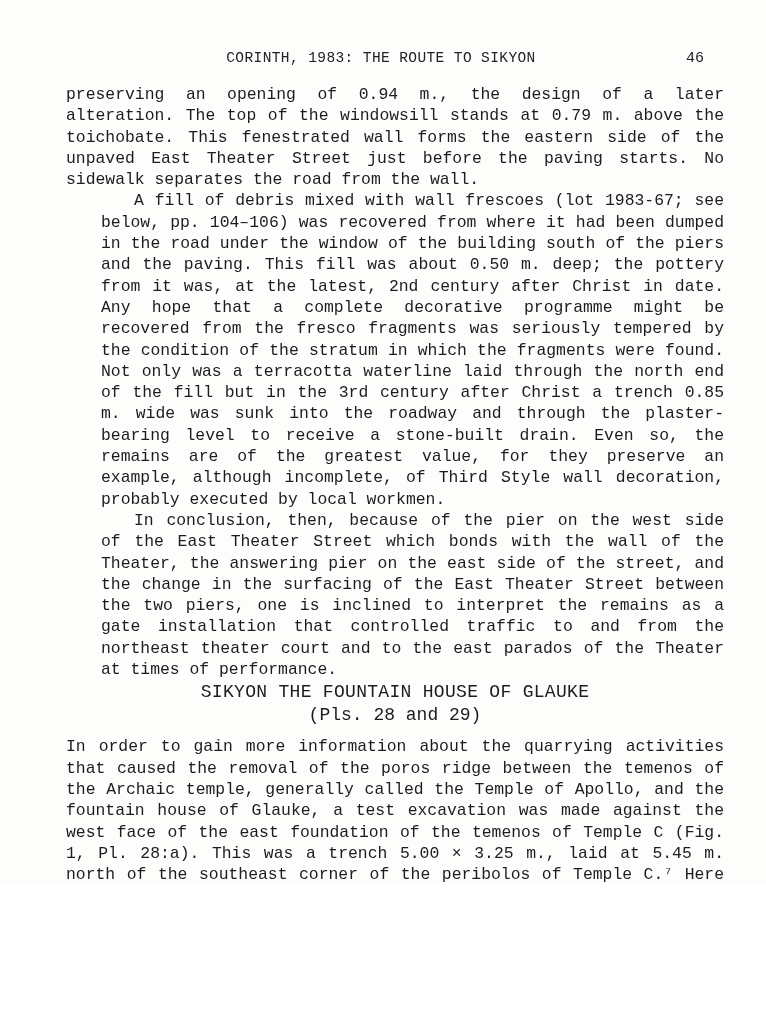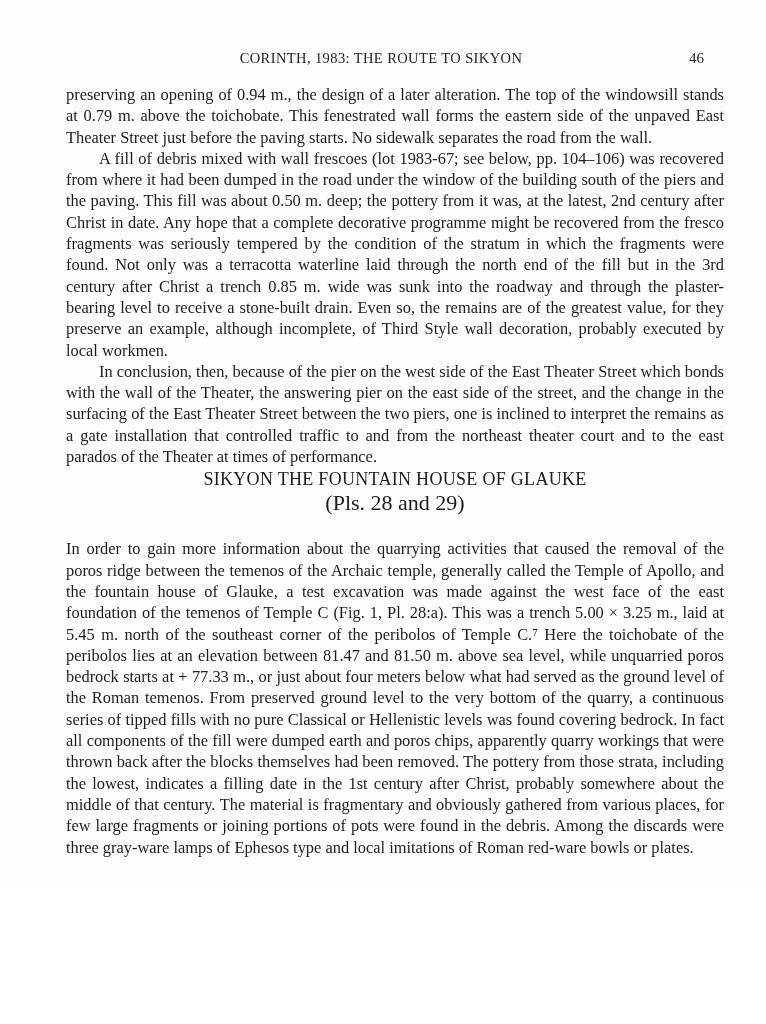--- a/index.html
+++ b/index.html
@@ -2,21 +2,21 @@
 <html><head>
 <meta charset="utf-8">
 <style>
   html, body { margin: 0; padding: 0; }
   .page {
     position: relative;
     width: 766px;
     height: 884px;
     background: #fdfdfc;
     color: #1c1c1c;
-    font-family: Liberation Serif, serif;
+    font-family: Liberation Mono, monospace;
     overflow: hidden;
   }
   .running-head {
     position: absolute;
     top: 50px;
     left: 52px;
     width: 658px;
     height: 20px;
   }
   .running-head .head-title {
@@ -36,37 +36,37 @@
   .content {
     position: absolute;
     top: 84px;
     left: 66px;
     width: 658px;
     font-size: 16.4px;
     line-height: 21.3px;
     text-align: justify;
   }
   .content p { margin: 0; }
-  .content p.indent { text-indent: 33px; }
+  .content p.indent { text-indent: 33px; margin-left: 35px; }
   .section-head {
     margin-top: 11px;
     text-align: center;
     text-indent: 0;
   }
   .section-heading {
     font-size: 18px;
     letter-spacing: 0.3px;
     display: block;
     line-height: 24px;
   }
   .section-plates {
     display: block;
-    font-size: 22px;
+    font-size: 18px;
     line-height: 23px;
-    margin-bottom: 24px;
+    margin-bottom: 9px;
   }
   .footnote {
     position: absolute;
     left: 52px;
     top: 921px;
     width: 658px;
     font-size: 14.3px;
     line-height: 20.5px;
     text-align: justify;
     text-indent: 20px;

